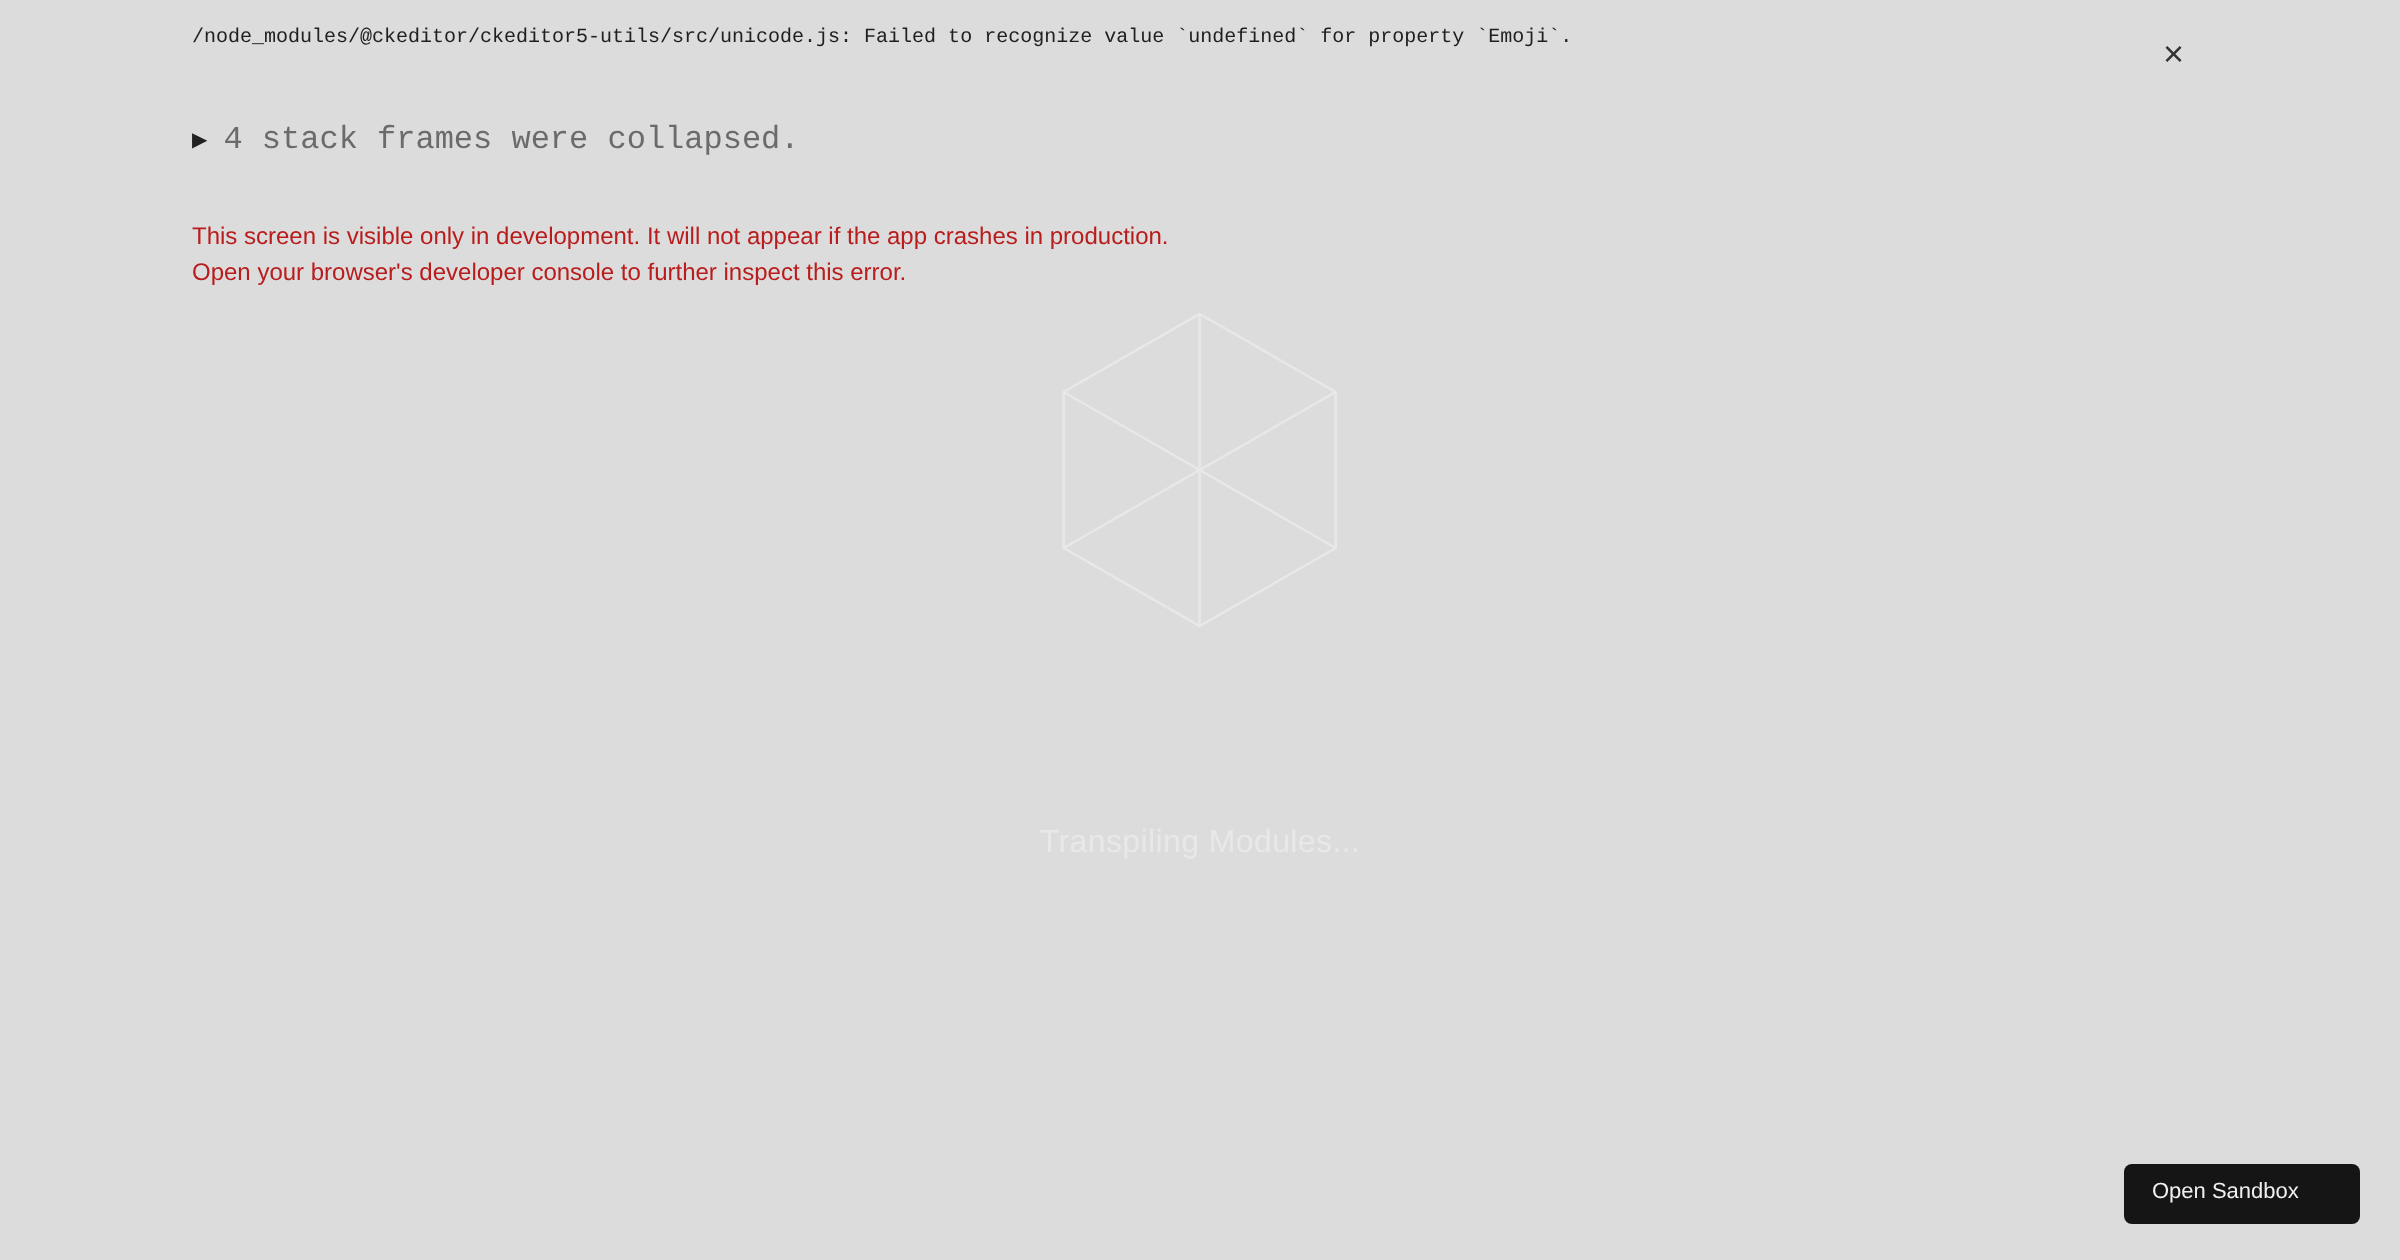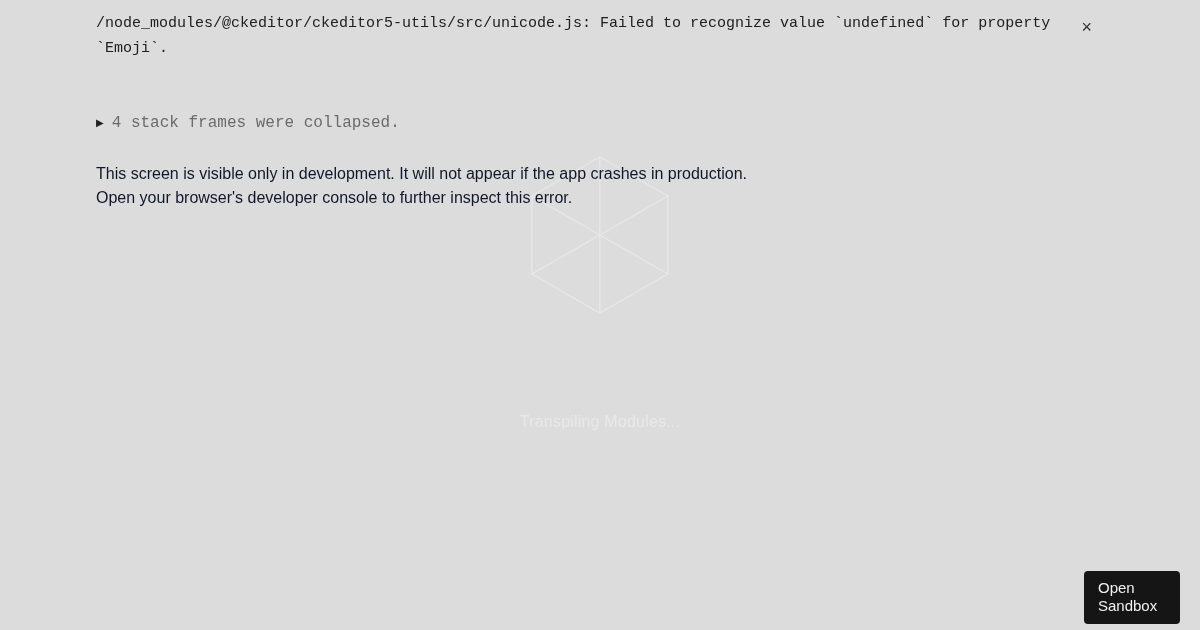--- a/index.html
+++ b/index.html
@@ -47,70 +47,70 @@
       padding: 12px 96px 0 96px;
     }
     .error-heading {
       font-size: 22px;
       font-weight: 400;
       color: #cc2626;
       margin-bottom: 18px;
     }
     .error-message {
       font-family: "SFMono-Regular", Consolas, "Liberation Mono", Menlo, monospace;
-      font-size: 15px;
+      font-size: 10px;
       line-height: 1.65;
       color: #202020;
       white-space: pre-wrap;
-      margin-bottom: 52px;
+      margin-bottom: 32px;
     }
     .stack-row {
       display: flex;
       align-items: center;
       gap: 8px;
       margin-bottom: 30px;
       cursor: pointer;
       user-select: none;
     }
     .stack-caret {
       font-size: 10px;
       color: #222;
     }
     .stack-text {
       font-family: "SFMono-Regular", Consolas, "Liberation Mono", Menlo, monospace;
       font-size: 16px;
       color: #6b6b6b;
     }
     .footer-text {
-      font-size: 16px;
+      font-size: 12px;
       line-height: 1.55;
-      color: #0f172a;
+      color: #b91c1c;
     }
     .close-btn {
       position: absolute;
       top: 18px;
       right: 108px;
       font-size: 18px;
       color: #333;
       cursor: pointer;
       line-height: 1;
       font-weight: 300;
       font-family: Arial, sans-serif;
     }
     .open-sandbox {
       position: absolute;
       right: 20px;
-      bottom: 6px;
+      bottom: 18px;
       background: #151515;
       color: #f0f0f0;
-      font-size: 15px;
+      font-size: 11px;
       line-height: 1.25;
       padding: 8px 14px;
       border-radius: 4px;
-      width: 96px;
+      width: 118px;
       cursor: pointer;
     }
   </style>
 </head>
 <body>
 
 <div class="bg-center">
   <svg class="cube-icon" width="140" height="160" viewBox="0 0 140 160">
     <polygon points="70,2 138,41 138,119 70,158 2,119 2,41"></polygon>
     <line x1="70" y1="2" x2="70" y2="80"></line>

